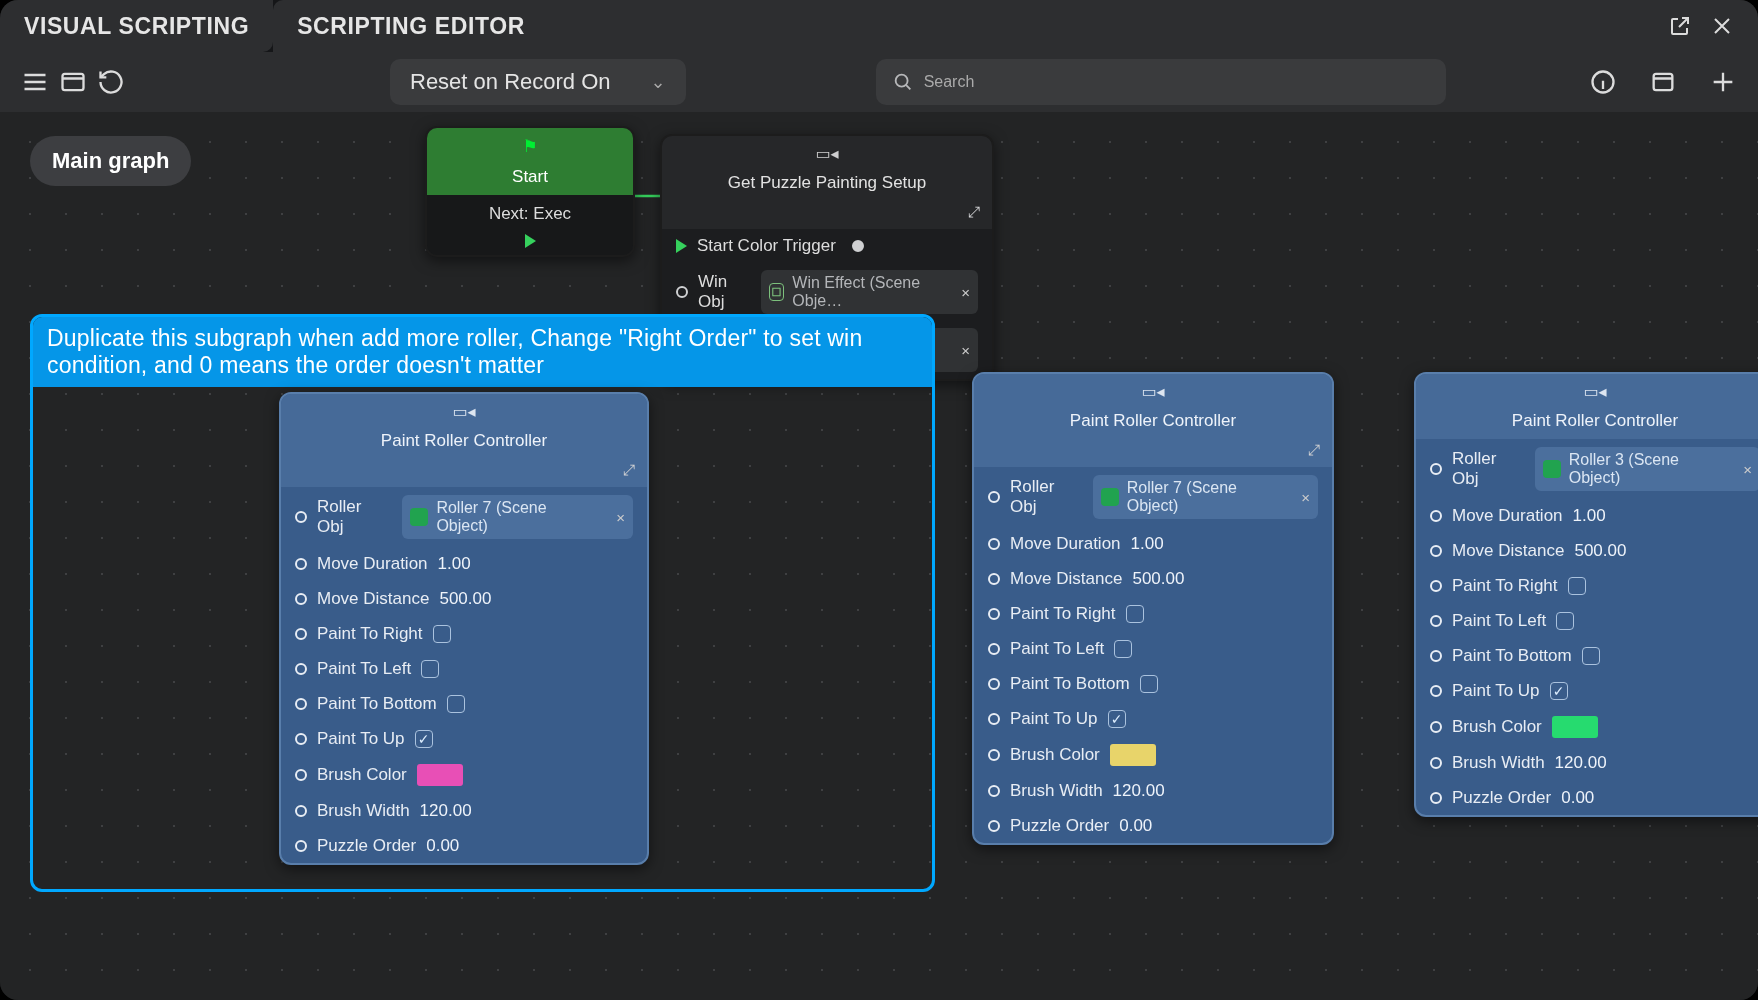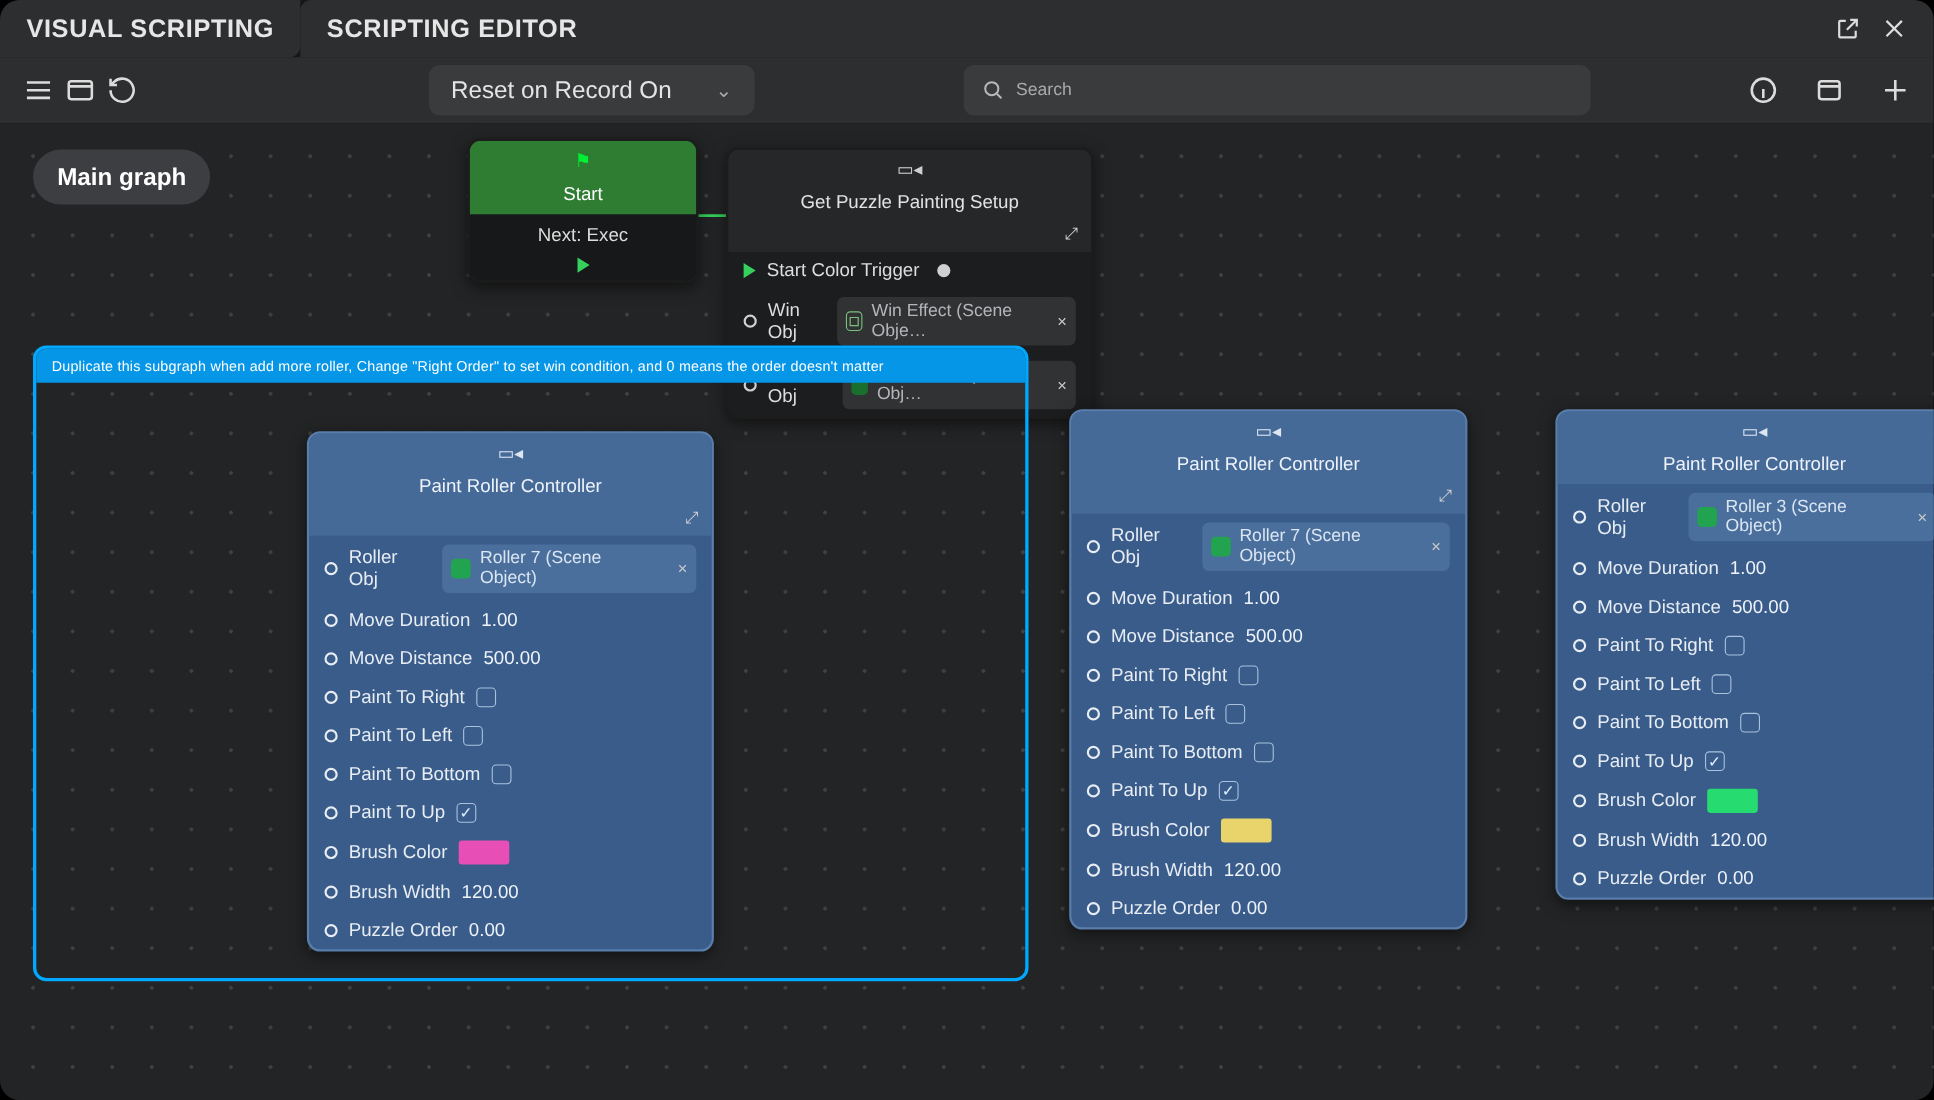--- a/index.html
+++ b/index.html
@@ -55,21 +55,21 @@
   .ctrl .row { border-top:1px solid rgba(255,255,255,0); }
   .ctrl .port { border-color:#e8edf4; }
   .cb { width:18px; height:18px; border:1.5px solid #aac2de; border-radius:4px; display:inline-flex; align-items:center; justify-content:center; font-size:14px; color:#def; }
   .swatch { width:46px; height:22px; border-radius:3px; }
   .val { color:#eef3fa; }
   .ctrl .chip { background:#4b6f9d; color:#dbe6f3; }
   .ctrl .chip .ci.green-box { background:#21a34f; }
 
   
   .hlgroup { position:absolute; border:3px solid #00a8ff; border-radius:12px; background:rgba(0,168,255,0.0); }
-  .hlhead { background:#0596e8; color:#fff; font-size:13px; padding:8px 14px; border-radius:9px 9px 0 0; font-weight:500; letter-spacing:.2px;}
+  .hlhead { background:#0596e8; color:#fff; font-size:23px; padding:8px 14px; border-radius:9px 9px 0 0; font-weight:500; letter-spacing:.2px;}
 
   
   .edge { position:absolute; pointer-events:none; }
   .edge line { stroke:#36d15d; stroke-width:2.5; }
 
   
   .head-ico { font-size:16px; opacity:.9; display:flex; gap:3px;}
   .flag::before{content:"⚑"; color:#0e3;}
 
 </style>

